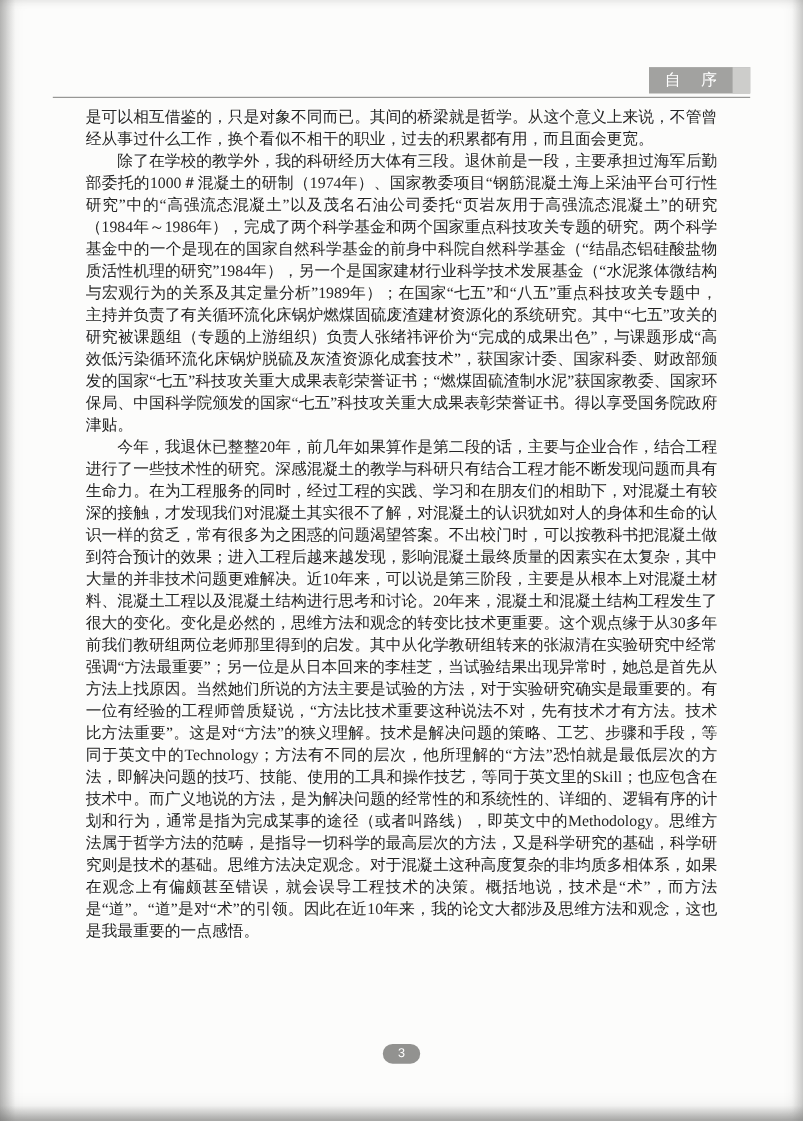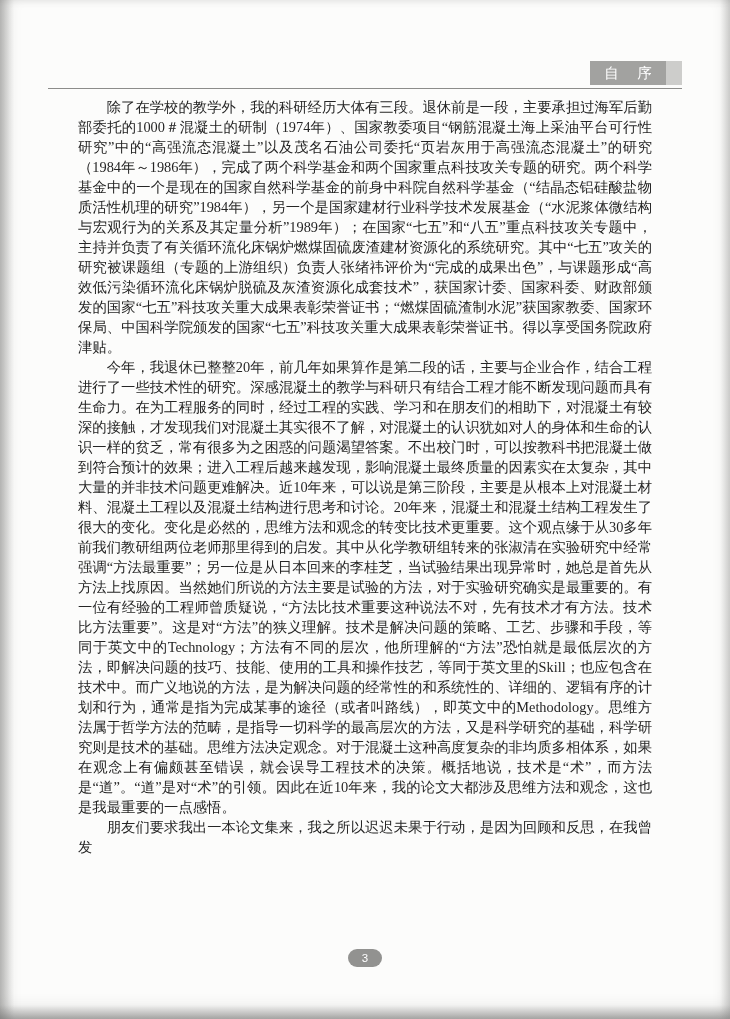--- a/index.html
+++ b/index.html
@@ -123,22 +123,22 @@
   <div class="edge-bottom"></div>
   <div class="edge-right"></div>
 
   <div class="header-badge">
     <span class="header-title">自　序</span>
   </div>
 
   <div class="header-rule"></div>
 
   <div class="content">
+    <p class="first">是可以相互借鉴的，只是对象不同而已。其间的桥梁就是哲学。从这个意义上来说，不管曾经从事过什么工作，换个看似不相干的职业，过去的积累都有用，而且面会更宽。</p>
     <p>除了在学校的教学外，我的科研经历大体有三段。退休前是一段，主要承担过海军后勤部委托的1000＃混凝土的研制（1974年）、国家教委项目“钢筋混凝土海上采油平台可行性研究”中的“高强流态混凝土”以及茂名石油公司委托“页岩灰用于高强流态混凝土”的研究（1984年～1986年），完成了两个科学基金和两个国家重点科技攻关专题的研究。两个科学基金中的一个是现在的国家自然科学基金的前身中科院自然科学基金（“结晶态铝硅酸盐物质活性机理的研究”1984年），另一个是国家建材行业科学技术发展基金（“水泥浆体微结构与宏观行为的关系及其定量分析”1989年）；在国家“七五”和“八五”重点科技攻关专题中，主持并负责了有关循环流化床锅炉燃煤固硫废渣建材资源化的系统研究。其中“七五”攻关的研究被课题组（专题的上游组织）负责人张绪祎评价为“完成的成果出色”，与课题形成“高效低污染循环流化床锅炉脱硫及灰渣资源化成套技术”，获国家计委、国家科委、财政部颁发的国家“七五”科技攻关重大成果表彰荣誉证书；“燃煤固硫渣制水泥”获国家教委、国家环保局、中国科学院颁发的国家“七五”科技攻关重大成果表彰荣誉证书。得以享受国务院政府津贴。</p>
     <p>今年，我退休已整整20年，前几年如果算作是第二段的话，主要与企业合作，结合工程进行了一些技术性的研究。深感混凝土的教学与科研只有结合工程才能不断发现问题而具有生命力。在为工程服务的同时，经过工程的实践、学习和在朋友们的相助下，对混凝土有较深的接触，才发现我们对混凝土其实很不了解，对混凝土的认识犹如对人的身体和生命的认识一样的贫乏，常有很多为之困惑的问题渴望答案。不出校门时，可以按教科书把混凝土做到符合预计的效果；进入工程后越来越发现，影响混凝土最终质量的因素实在太复杂，其中大量的并非技术问题更难解决。近10年来，可以说是第三阶段，主要是从根本上对混凝土材料、混凝土工程以及混凝土结构进行思考和讨论。20年来，混凝土和混凝土结构工程发生了很大的变化。变化是必然的，思维方法和观念的转变比技术更重要。这个观点缘于从30多年前我们教研组两位老师那里得到的启发。其中从化学教研组转来的张淑清在实验研究中经常强调“方法最重要”；另一位是从日本回来的李桂芝，当试验结果出现异常时，她总是首先从方法上找原因。当然她们所说的方法主要是试验的方法，对于实验研究确实是最重要的。有一位有经验的工程师曾质疑说，“方法比技术重要这种说法不对，先有技术才有方法。技术比方法重要”。这是对“方法”的狭义理解。技术是解决问题的策略、工艺、步骤和手段，等同于英文中的Technology；方法有不同的层次，他所理解的“方法”恐怕就是最低层次的方法，即解决问题的技巧、技能、使用的工具和操作技艺，等同于英文里的Skill；也应包含在技术中。而广义地说的方法，是为解决问题的经常性的和系统性的、详细的、逻辑有序的计划和行为，通常是指为完成某事的途径（或者叫路线），即英文中的Methodology。思维方法属于哲学方法的范畴，是指导一切科学的最高层次的方法，又是科学研究的基础，科学研究则是技术的基础。思维方法决定观念。对于混凝土这种高度复杂的非均质多相体系，如果在观念上有偏颇甚至错误，就会误导工程技术的决策。概括地说，技术是“术”，而方法是“道”。“道”是对“术”的引领。因此在近10年来，我的论文大都涉及思维方法和观念，这也是我最重要的一点感悟。</p>
-    <p>朋友们要求我出一本论文集来，我之所以迟迟未果于行动，是因为回顾和反思，在我曾发</p>
   </div>
 
   <div class="page-num">
     <span>3</span>
   </div>
 
 </div>
 
 </body></html>

